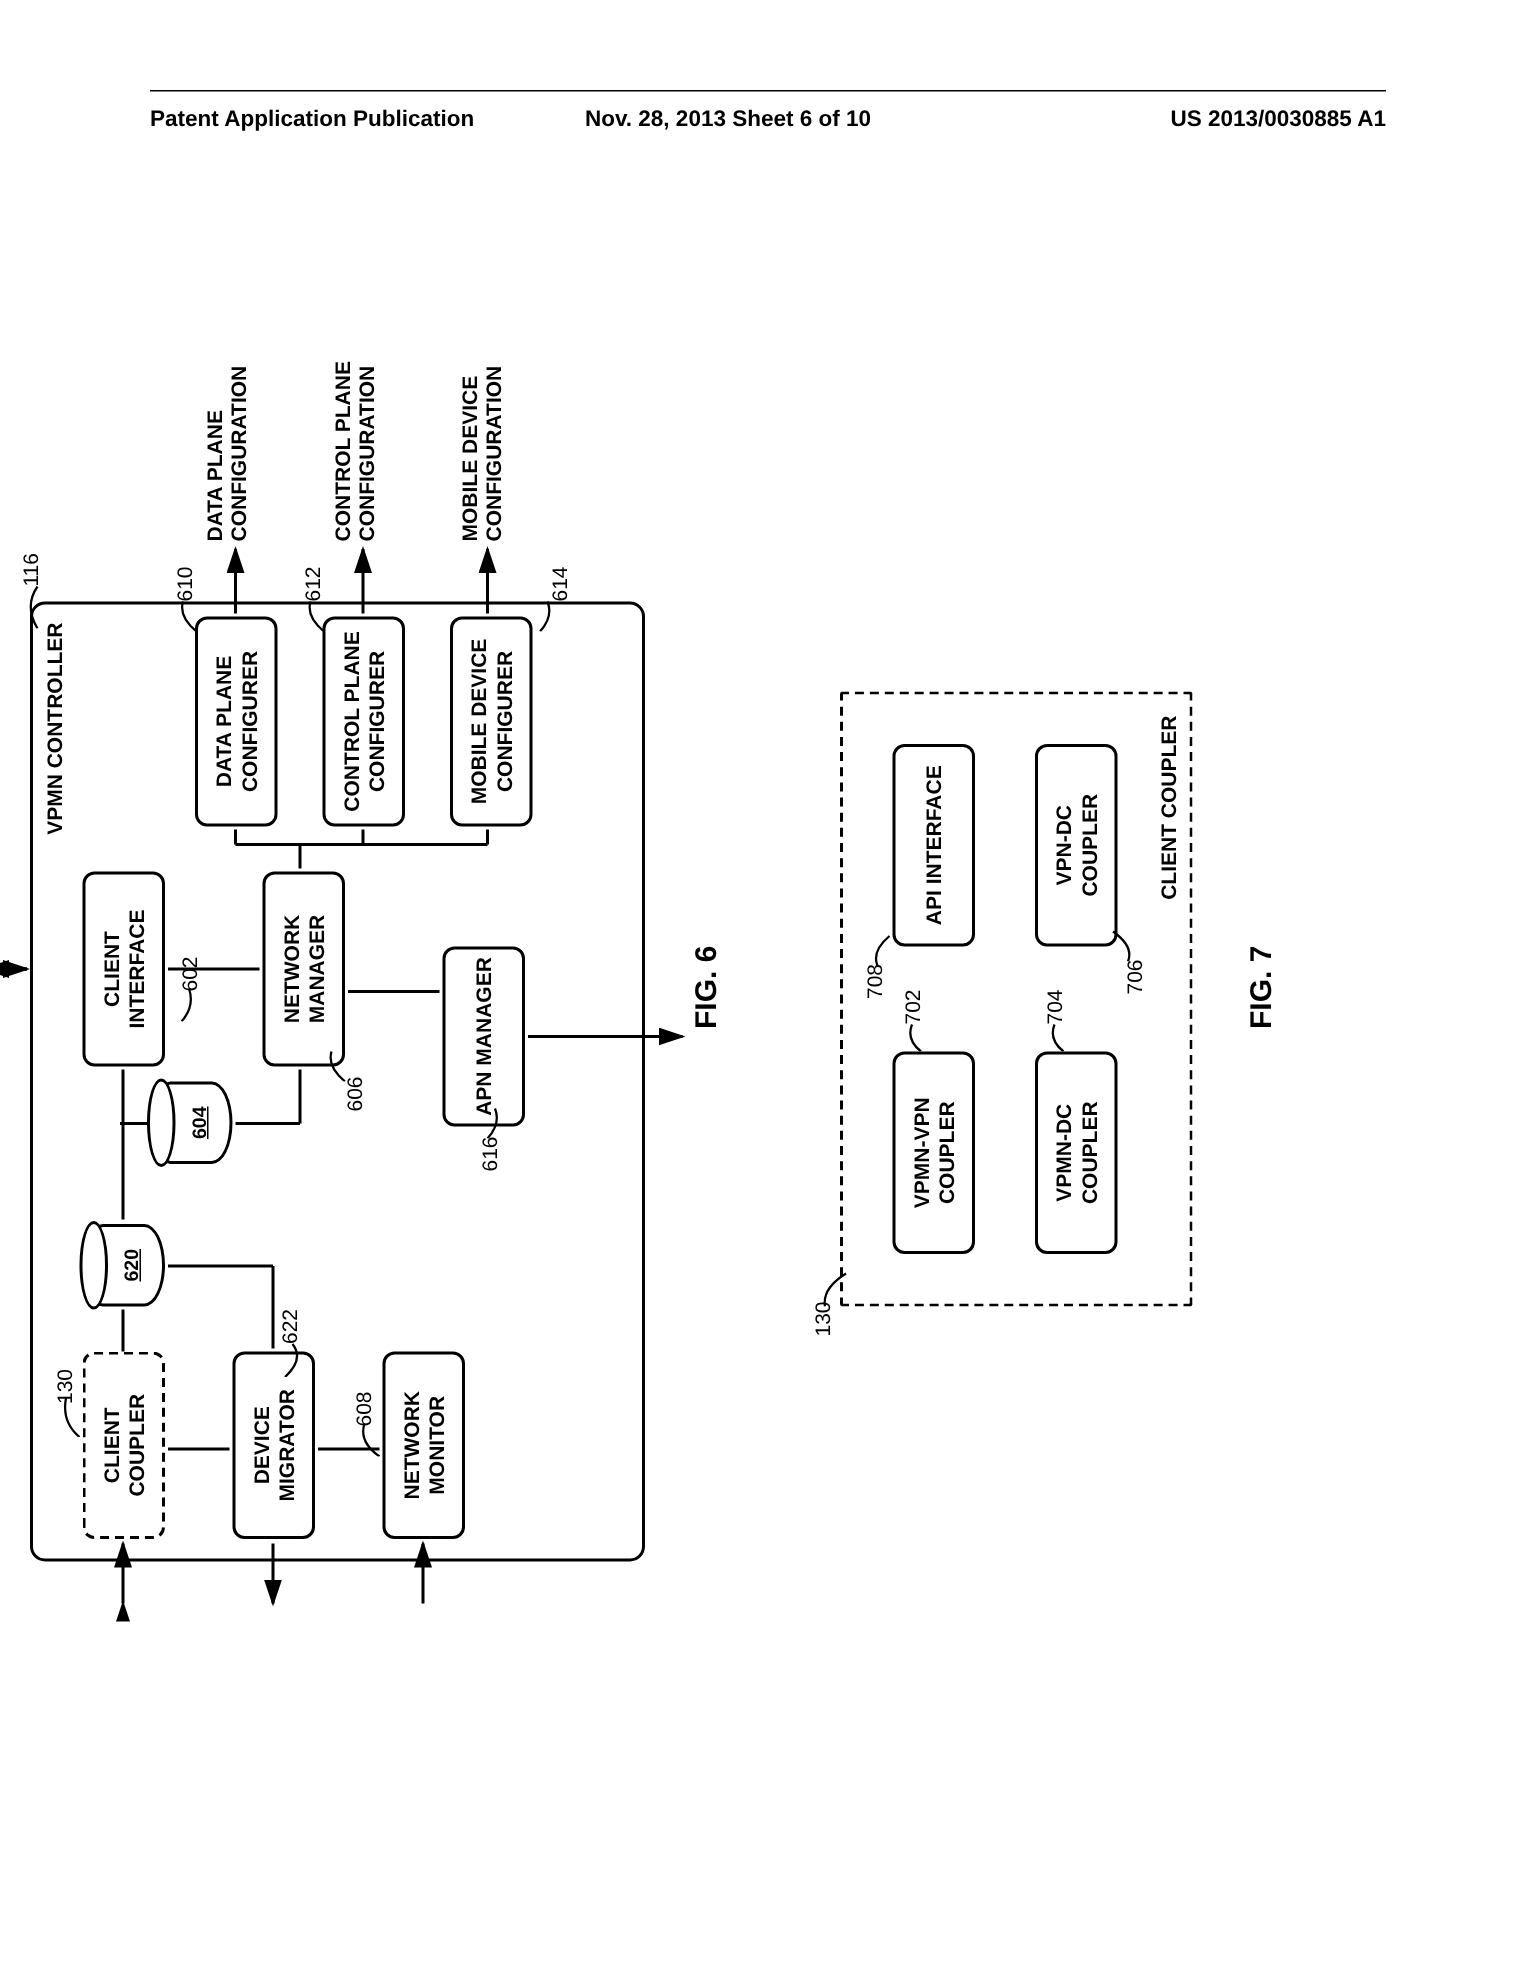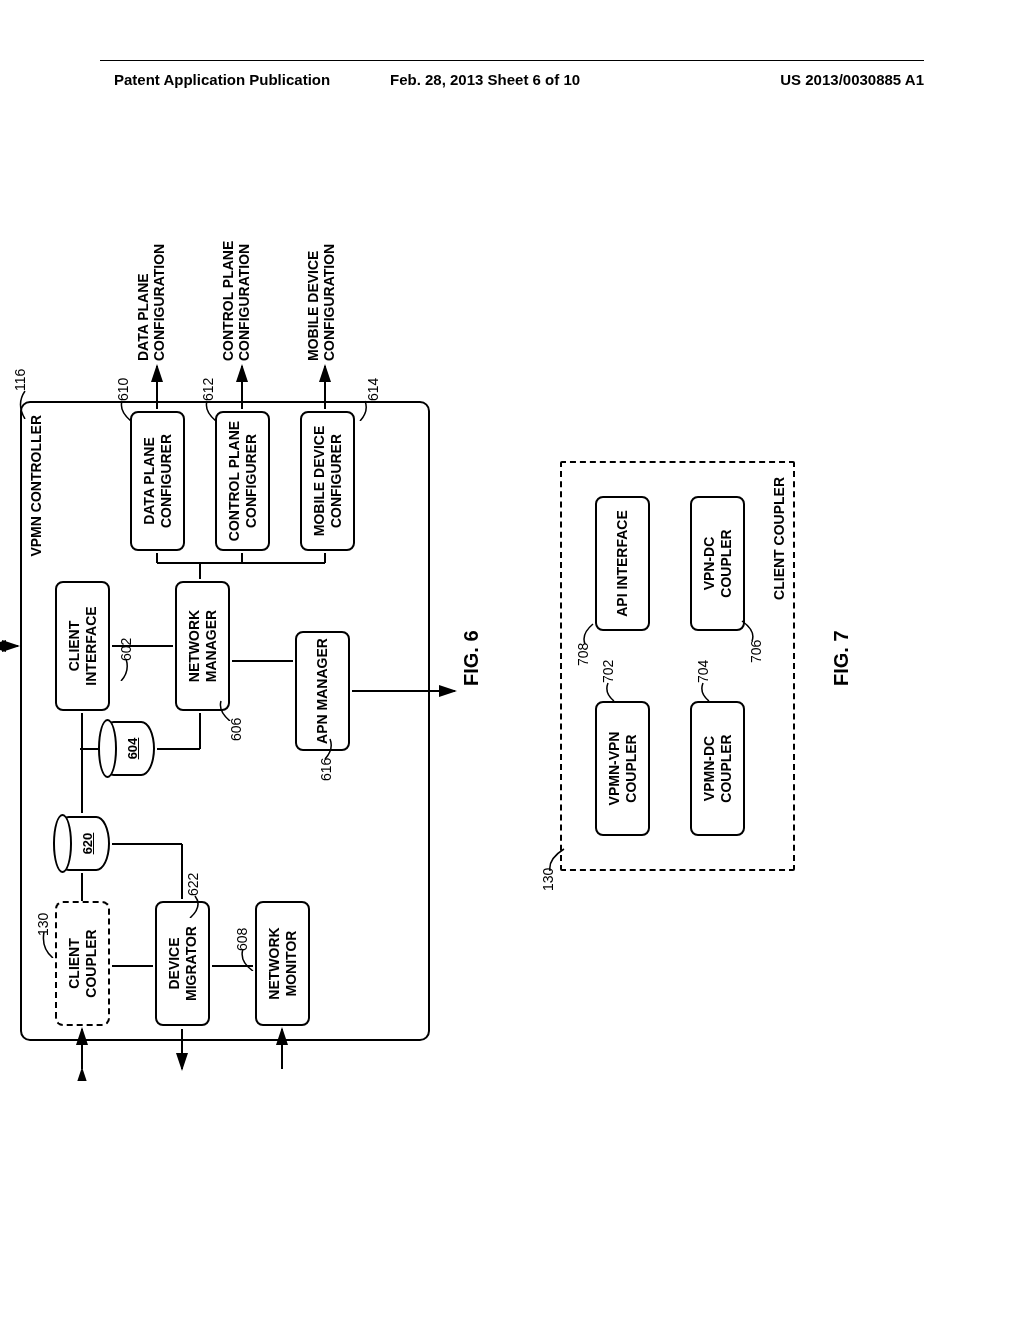--- a/index.html
+++ b/index.html
@@ -19,21 +19,21 @@
     height: 1200px;
     border-top: 1px solid #000;
   }
   .header {
     position: absolute;
     top: 10px;
     width: 100%;
     font-weight: bold;
     font-size: 15px;
   }
-  .hdr-left { position: absolute; left: 14px; }
+  .hdr-left { position: absolute; left: 0; }
   .hdr-center { position: absolute; left: 290px; }
   .hdr-right { position: absolute; right: 0; }
   .content {
     position: absolute;
     top: 100px;
     left: 10px;
     width: 810px;
     height: 1030px;
     transform: rotate(-90deg);
     transform-origin: center center;
@@ -103,21 +103,21 @@
     font-weight: bold;
   }
 </style>
 </head>
 <body>
 
 <div class="page">
 
   <div class="header">
     <span class="hdr-left">Patent Application Publication</span>
-    <span class="hdr-center">Feb. 28, 2013  Sheet 6 of 10</span>
+    <span class="hdr-center">Nov. 28, 2013  Sheet 6 of 10</span>
     <span class="hdr-right">US 2013/0030885 A1</span>
   </div>
 
   <div class="content">
 
     <div class="box" style="left:40px; top:20px; width:640px; height:410px; border-radius:10px;">
       <span class="label" style="right:12px; top:6px;">VPMN CONTROLLER</span>
     </div>
     <span class="ref" style="left:690px; top:12px;">
       <svg width="30" height="18" style="position:absolute;left:-28px;top:4px;">

